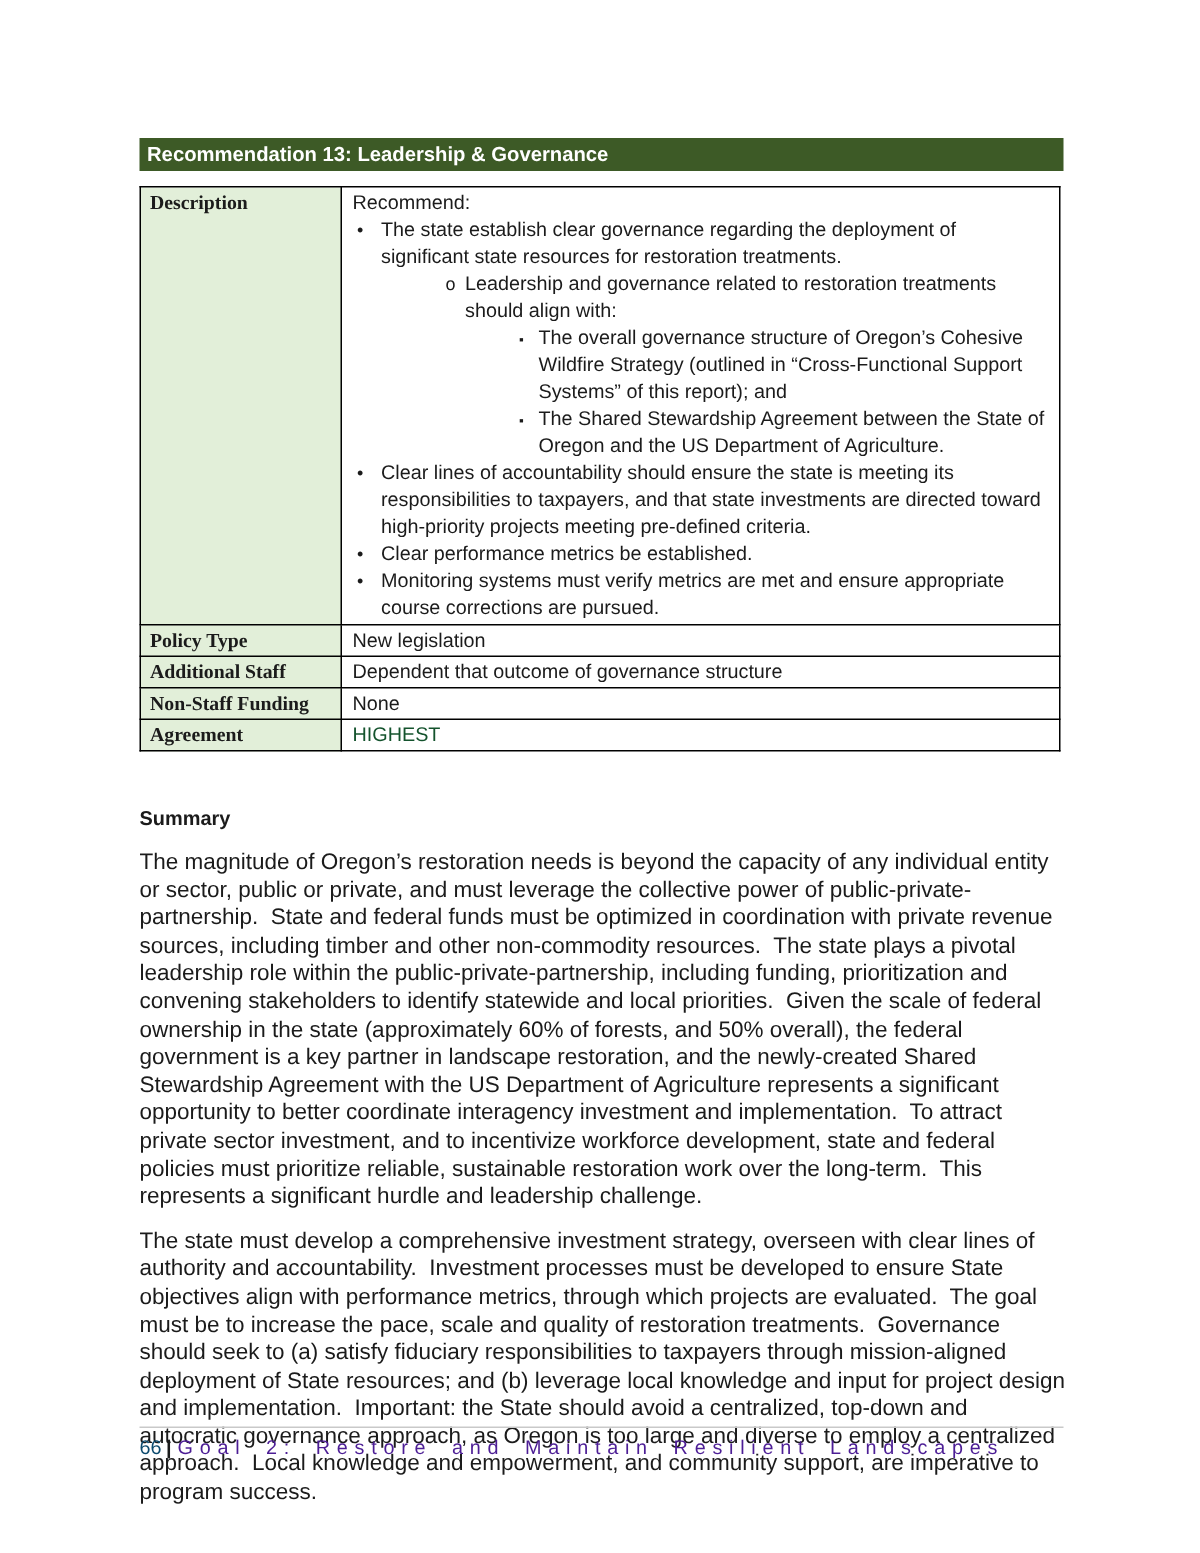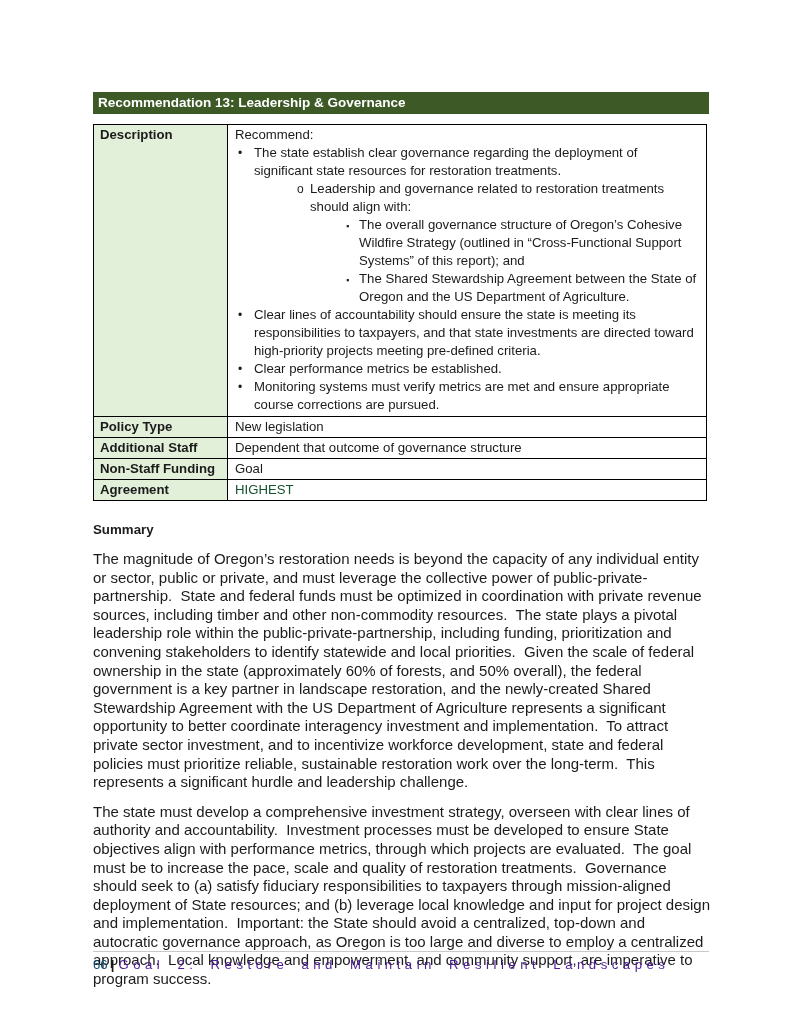--- a/index.html
+++ b/index.html
@@ -34,20 +34,21 @@
   }
   table.rec-table, table.rec-table td { border: 1px solid #000000; }
   table.rec-table { border: 1.5px solid #000000; }
   td.label-cell {
     width: 121px;
     background: #E2EFD9;
     font-weight: bold;
     vertical-align: top;
     padding: 1px 6px 2px 6px;
     line-height: 17px;
+    font-family: Liberation Serif, serif;
   }
   td.value-cell {
     vertical-align: top;
     padding: 1px 7px 2px 7px;
     line-height: 17px;
   }
   .red { color: #14532d; }
 
   
   .desc-cell { padding: 2px 6px 4px 6px; }
@@ -57,21 +58,21 @@
   ul.desc-list .mark { position: absolute; top: 0; }
   li.lvl1 { padding-left: 19px; }
   li.lvl1 .mark { left: 3px; font-size: 12px; }
   li.lvl2 { padding-left: 75px; }
   li.lvl2 .mark { left: 62px; font-size: 12px; }
   li.lvl3 { padding-left: 124px; }
   li.lvl3 .mark { left: 111px; font-size: 9px; top: 1px; }
 
   
   .summary-heading {
-    margin-top: 20px;
+    margin-top: 36px;
     font-weight: bold;
     font-size: 13.3px;
     line-height: 18px;
   }
   .para {
     margin-top: 11px;
     width: 618px;
     font-size: 15px;
     line-height: 18.6px;
     white-space: pre-wrap;
@@ -145,21 +146,21 @@
       <tr>
         <td class="label-cell">Policy Type</td>
         <td class="value-cell">New legislation</td>
       </tr>
       <tr>
         <td class="label-cell">Additional Staff</td>
         <td class="value-cell">Dependent that outcome of governance structure</td>
       </tr>
       <tr>
         <td class="label-cell">Non-Staff Funding</td>
-        <td class="value-cell">Goal</td>
+        <td class="value-cell">None</td>
       </tr>
       <tr>
         <td class="label-cell">Agreement</td>
         <td class="value-cell red">HIGHEST</td>
       </tr>
     </tbody>
       </table>
 
     <div class="summary-heading">Summary</div>
     <div class="para">The magnitude of Oregon’s restoration needs is beyond the capacity of any individual entity or sector, public or private, and must leverage the collective power of public-private-partnership.  State and federal funds must be optimized in coordination with private revenue sources, including timber and other non-commodity resources.  The state plays a pivotal leadership role within the public-private-partnership, including funding, prioritization and convening stakeholders to identify statewide and local priorities.  Given the scale of federal ownership in the state (approximately 60% of forests, and 50% overall), the federal government is a key partner in landscape restoration, and the newly-created Shared Stewardship Agreement with the US Department of Agriculture represents a significant opportunity to better coordinate interagency investment and implementation.  To attract private sector investment, and to incentivize workforce development, state and federal policies must prioritize reliable, sustainable restoration work over the long-term.  This represents a significant hurdle and leadership challenge.</div>

